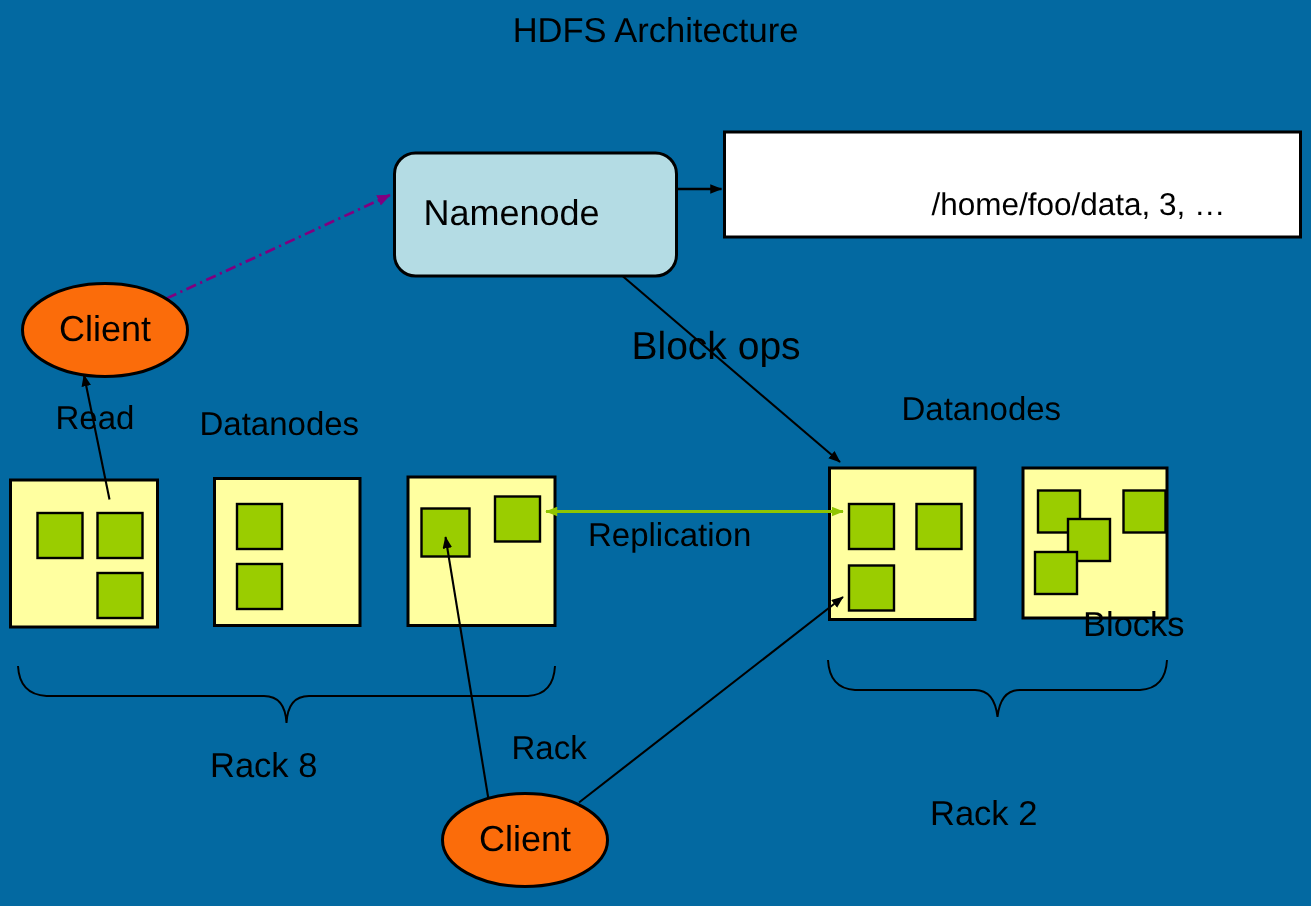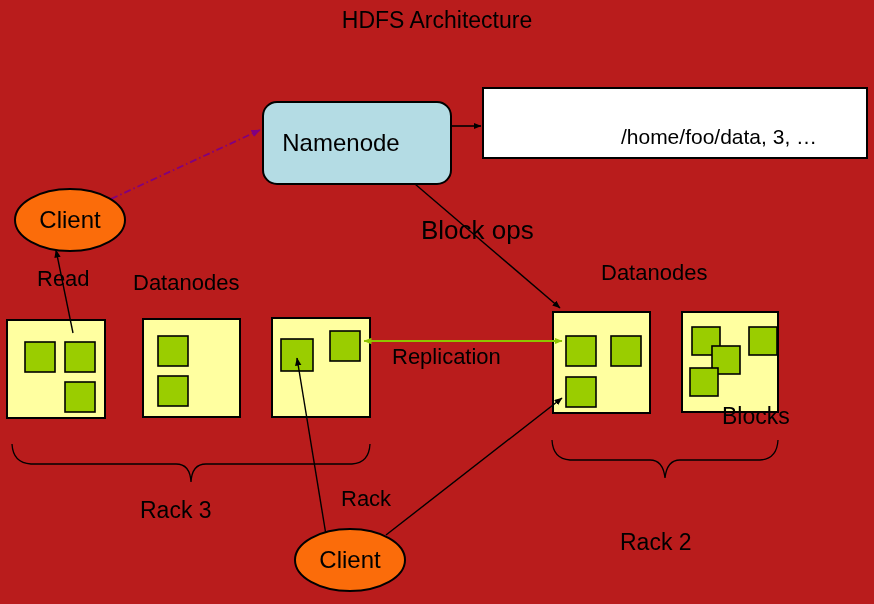--- a/index.html
+++ b/index.html
@@ -7,21 +7,21 @@
     padding: 0;
     background: #ffffff;
   }
   body {
     font-family: "Liberation Sans", sans-serif;
   }
   #stage {
     position: relative;
     width: 874px;
     height: 604px;
-    background: #b91c1c;
+    background: #0369a1;
     overflow: hidden;
   }
   #svg-layer {
     position: absolute;
     left: 0;
     top: 0;
     width: 874px;
     height: 604px;
   }
   .lbl {
@@ -146,17 +146,17 @@
   <div class="lbl" style="left:341px; top:487px; font-size:22px;">Rack</div>
 
   <div class="lbl" style="left:392px; top:345px; font-size:22px;">Replication</div>
 
   <div class="lbl" style="left:133px; top:271px; font-size:22px;">Datanodes</div>
 
   <div class="lbl" style="left:601px; top:261px; font-size:22px;">Datanodes</div>
 
   <div class="lbl" style="left:722px; top:372px; font-size:23px;margin-top:32px;">Blocks</div>
 
-  <div class="lbl" style="left:140px; top:498px; font-size:23px;">Rack 3</div>
+  <div class="lbl" style="left:140px; top:498px; font-size:23px;">Rack 8</div>
 
   <div class="lbl" style="left:620px; top:498px; font-size:23px;margin-top:32px;">Rack 2</div>
 
 </div>
 
 </body></html>

